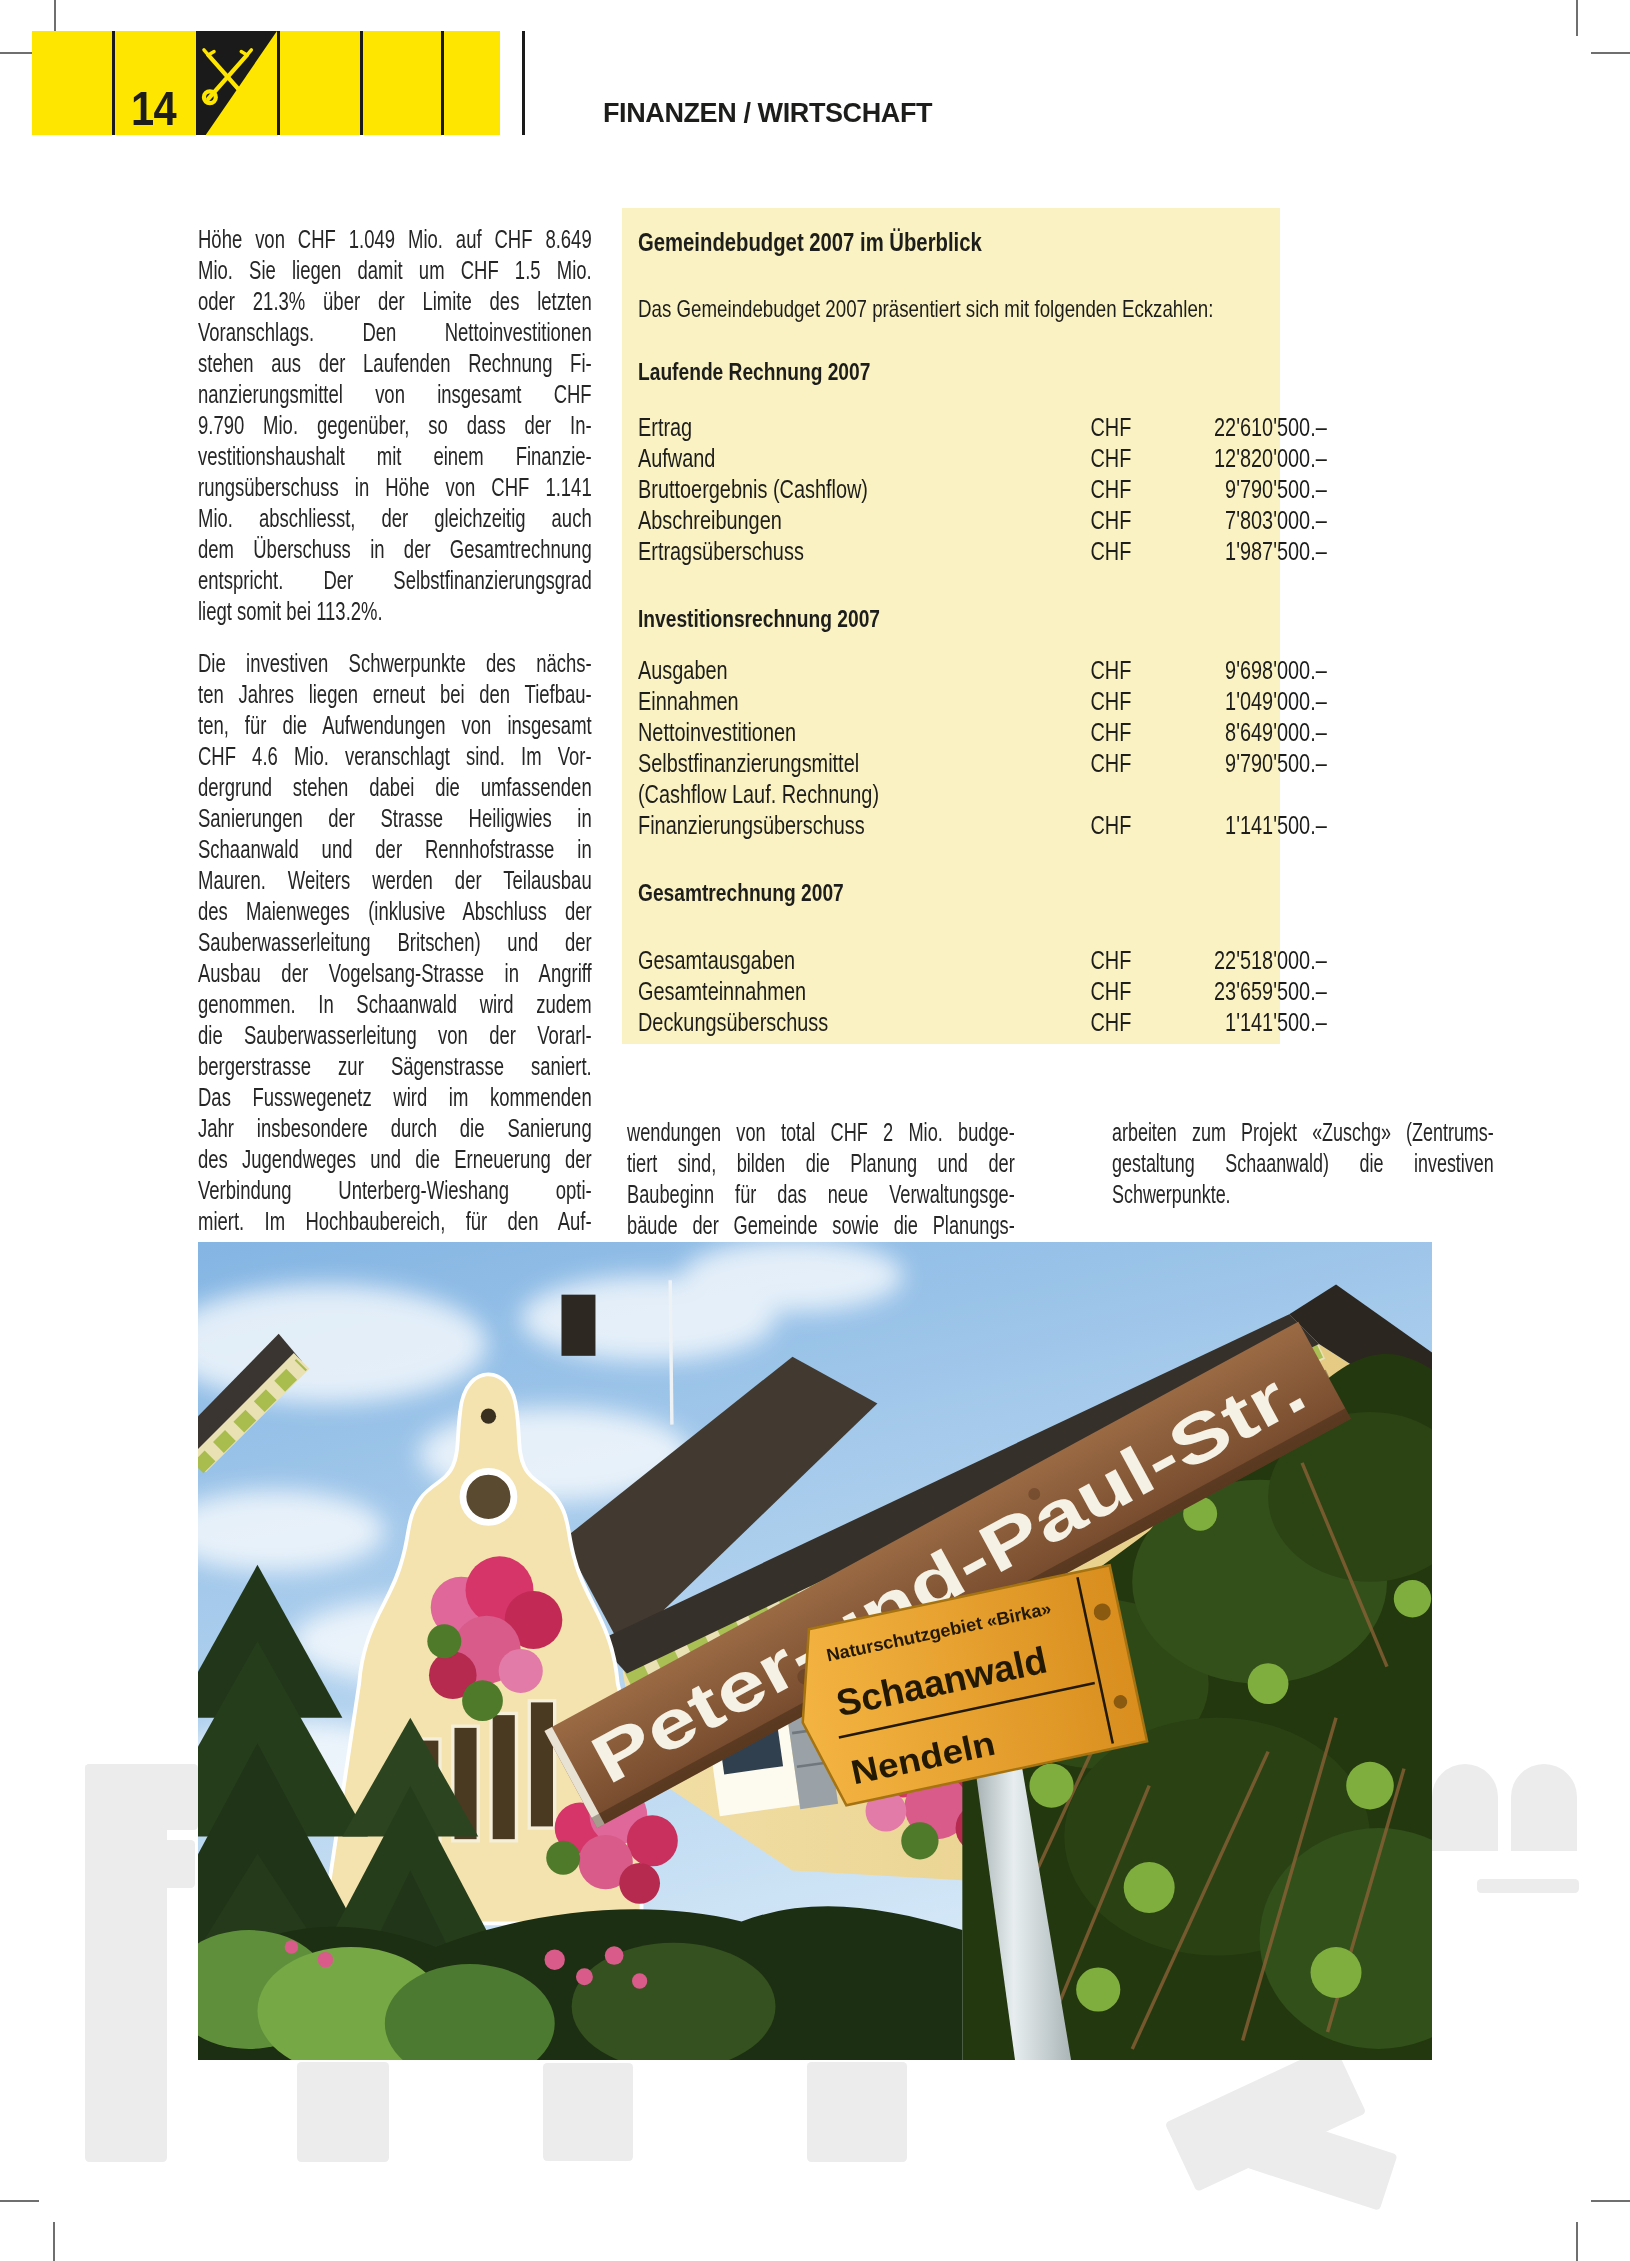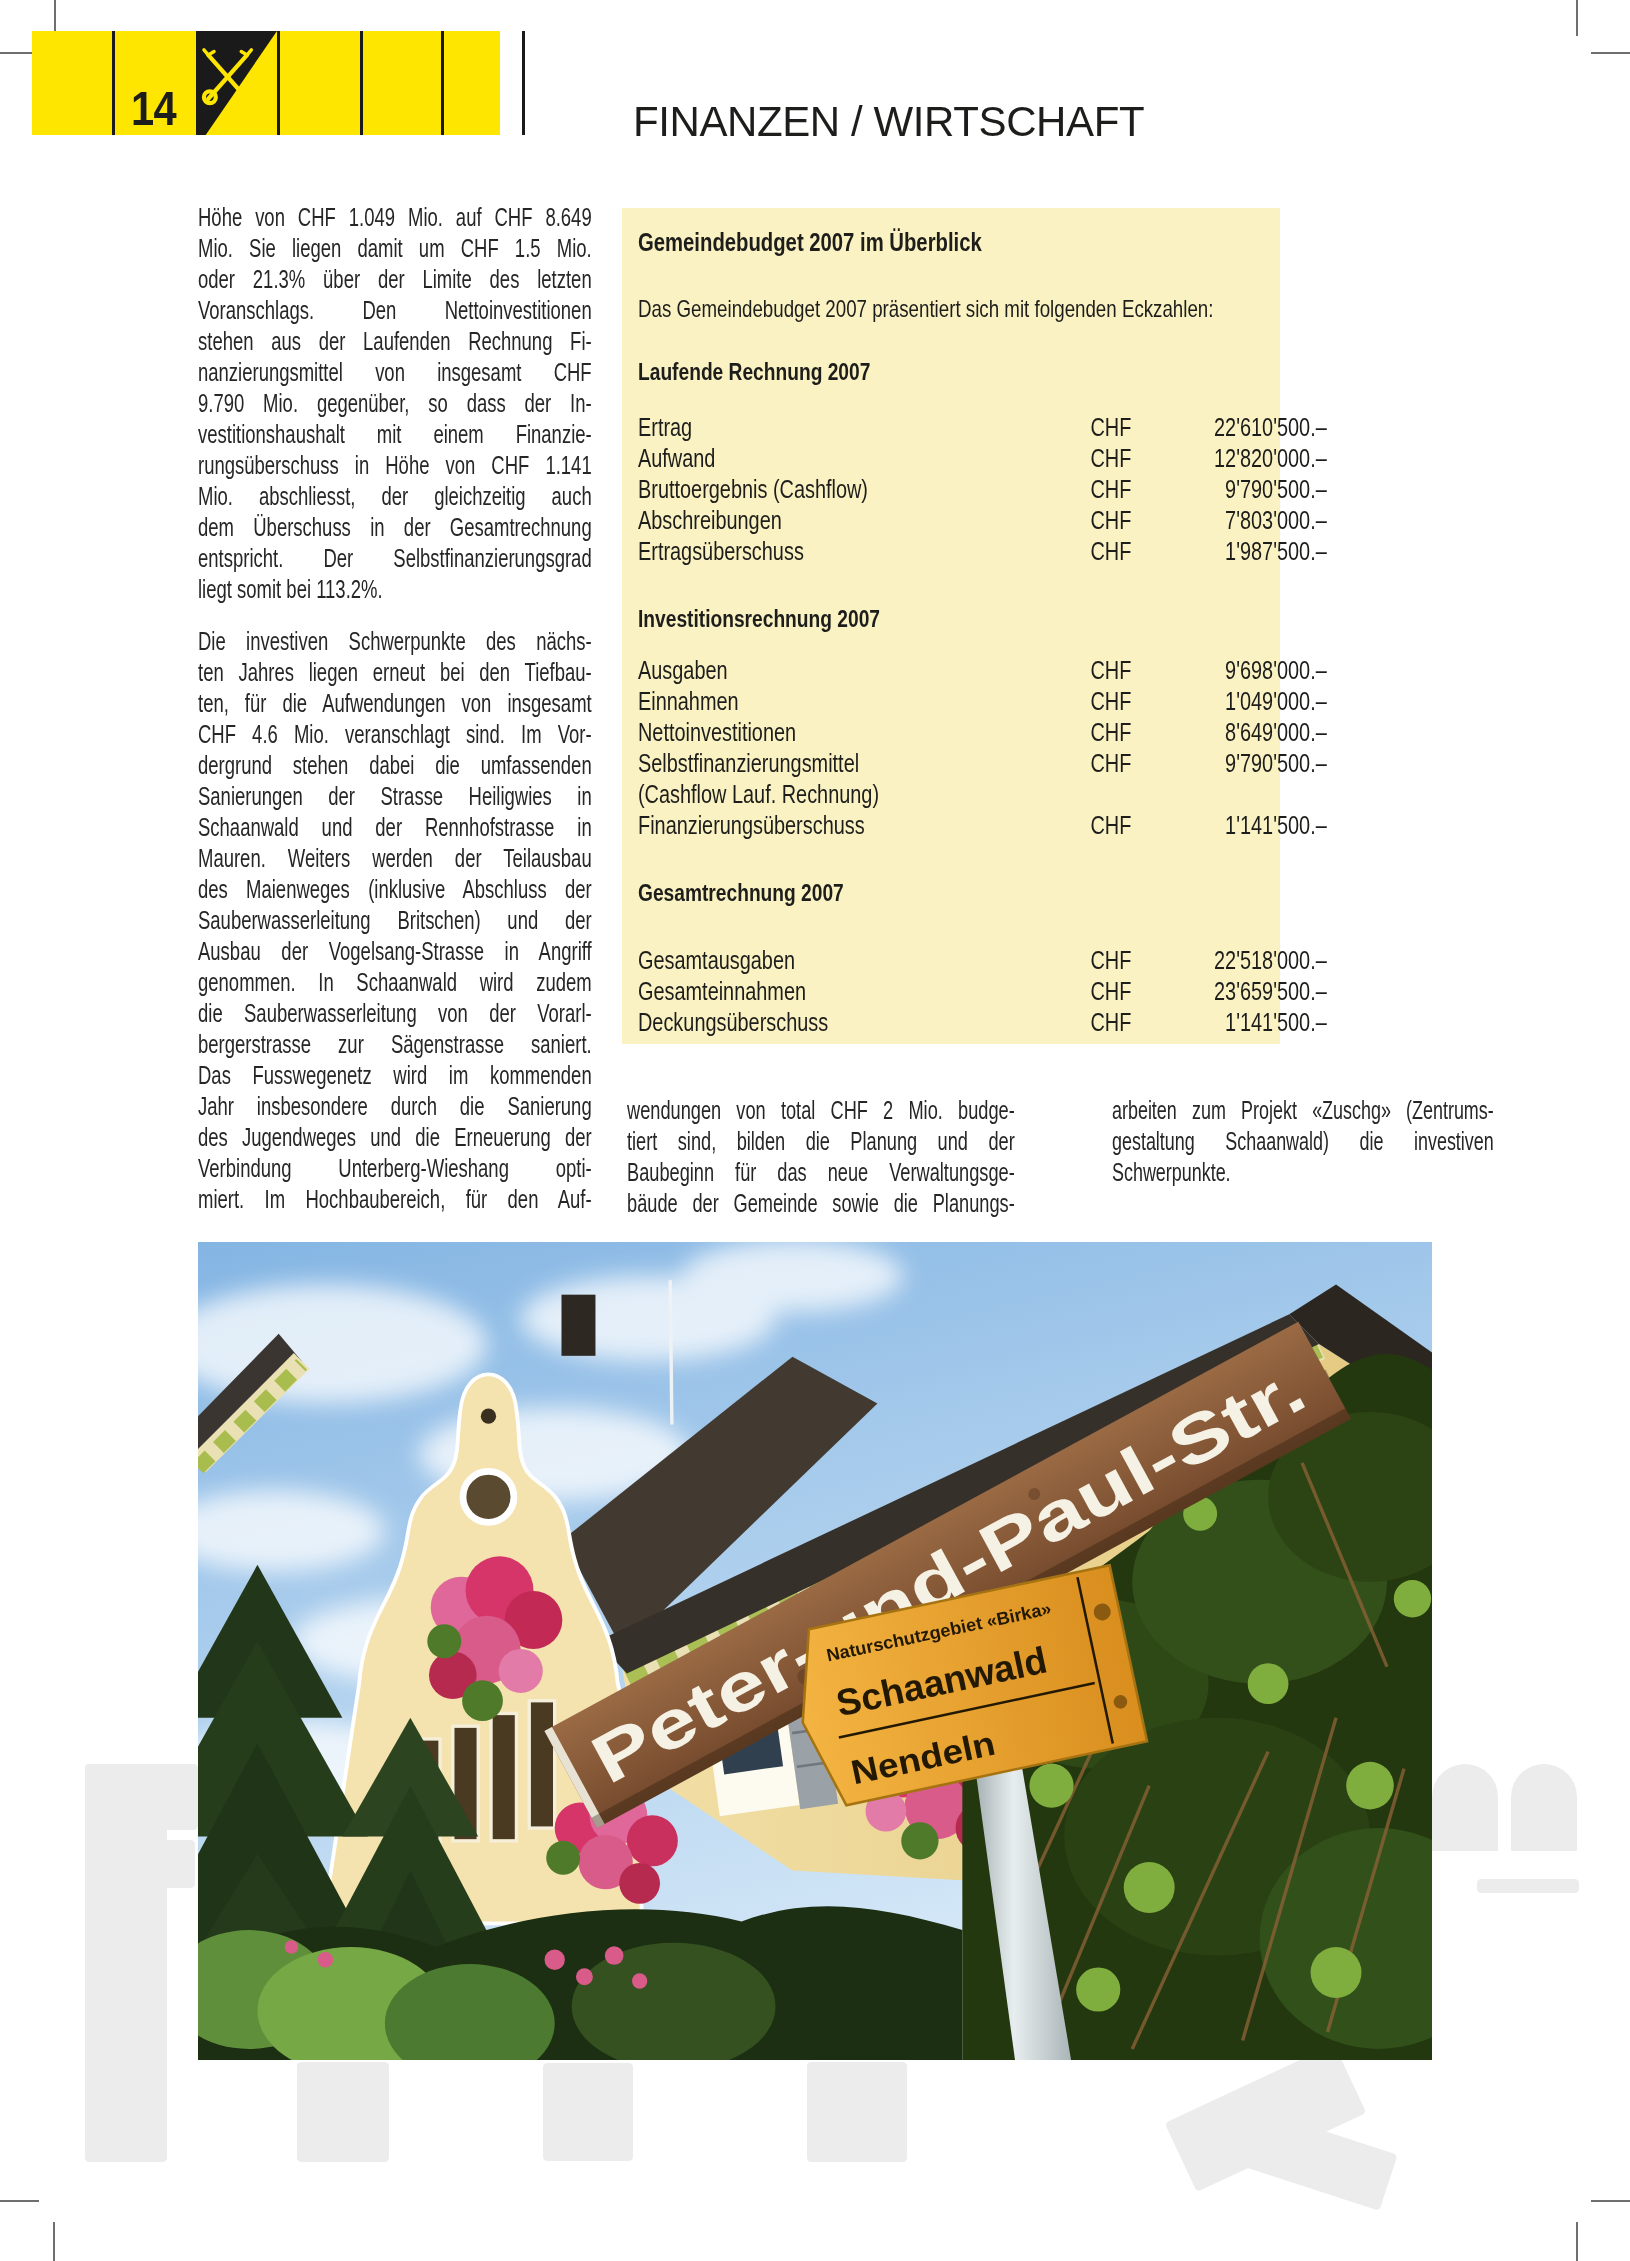--- a/index.html
+++ b/index.html
@@ -8,23 +8,23 @@
   .abs{position:absolute;}
   
   .mark{position:absolute;background:#6f6f6f;}
   
   #band{position:absolute;left:32px;top:31px;width:468px;height:104px;background:#FFE600;}
   .divider{position:absolute;top:0;width:2.5px;height:104px;background:#1a1a1a;}
   #tri{position:absolute;left:164px;top:0;width:81px;height:104px;background:#1a1a1a;
        clip-path:polygon(0 0,100% 0,12% 100%,0 100%);}
   #pagenum{position:absolute;left:99px;top:49px;font-size:49px;font-weight:bold;
            transform:scaleX(.85);transform-origin:0 0;letter-spacing:-0.8px;}
-  #sectitle{position:absolute;left:633px;top:98px;font-size:42px;font-weight:normal;letter-spacing:-0.4px;}
-  
-  .col{position:absolute;}
+  #sectitle{position:absolute;left:603px;top:98px;font-size:27px;font-weight:bold;letter-spacing:-0.4px;}
+  
+  .col{position:absolute;margin-top:22px;}
   .colinner{transform-origin:0 0;font-size:25.5px;line-height:31px;color:#262626;}
   .ln{text-align:justify;text-align-last:justify;white-space:normal;}
   .ln.end{text-align-last:left;}
   .paragap{height:21px;}
   
   #box{position:absolute;left:622px;top:208px;width:658px;height:836px;background:#FAF2C2;}
   #boxinner{position:absolute;left:16px;top:0;width:996px;height:836px;
             transform:scaleX(.78);transform-origin:0 0;}
   .boxtitle{position:absolute;left:0;top:18.7px;font-size:26px;font-weight:bold;}
   .boxintro{position:absolute;left:0;top:87px;font-size:24px;}

